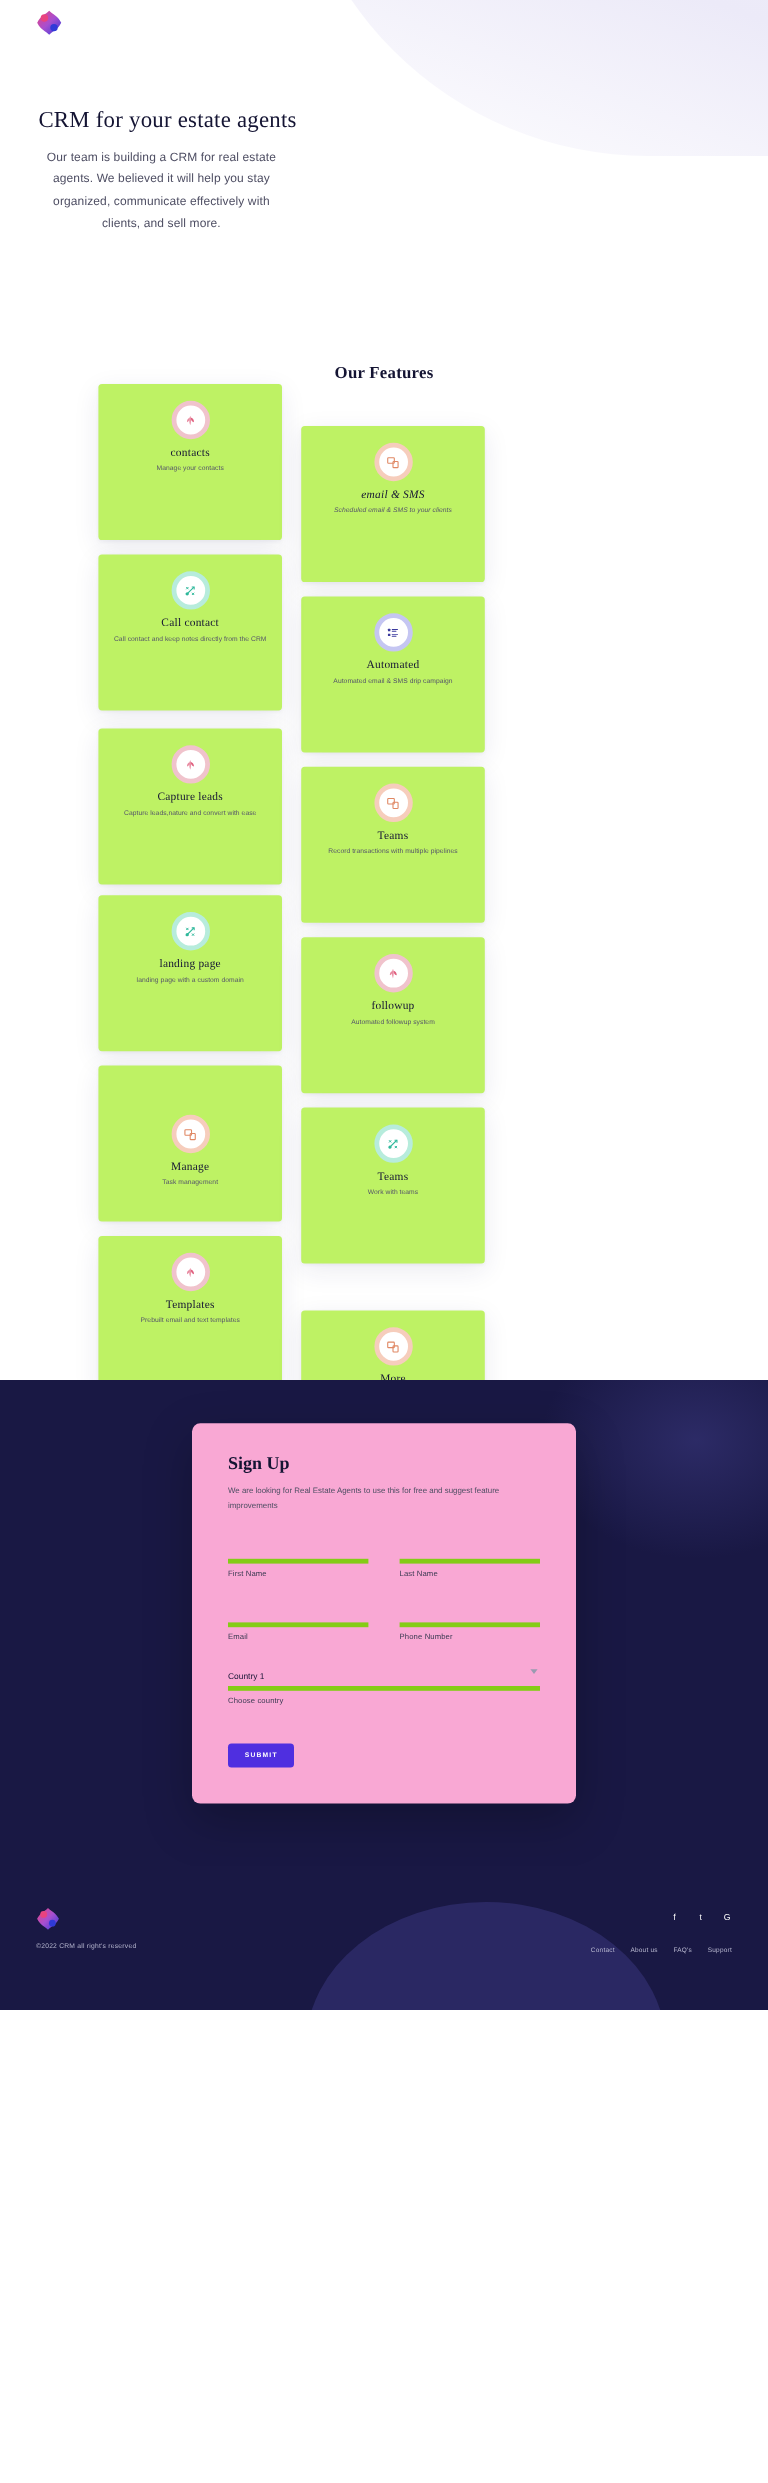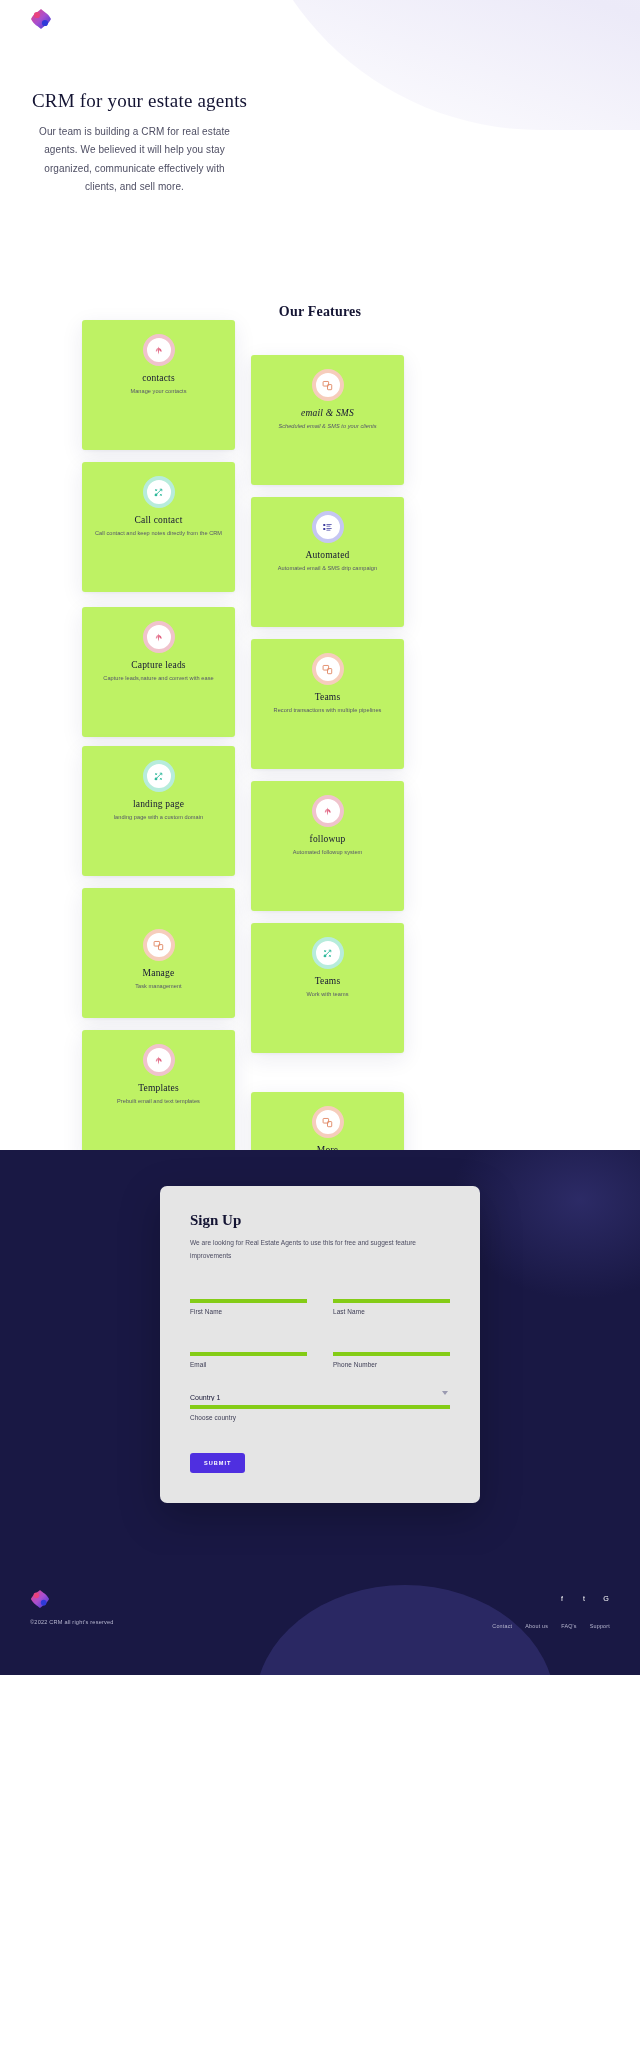--- a/index.html
+++ b/index.html
@@ -144,21 +144,21 @@
     right: -70px;
     top: -50px;
     width: 260px;
     height: 200px;
     background: radial-gradient(ellipse at center, rgba(60,58,130,.55) 0%, rgba(25,24,68,0) 70%);
   }
   .signup-card {
     position: relative;
     margin: 0 auto;
     width: 320px;
-    background: #e5e5e5;
+    background: #f9a8d4;
     border-radius: 7px;
     padding: 26px 30px 30px;
     box-shadow: 0 14px 40px rgba(0,0,0,.25);
   }
   .signup-title {
     font-family: "Liberation Serif", serif;
     font-size: 15px;
     color: #141433;
     margin-bottom: 8px;
   }

